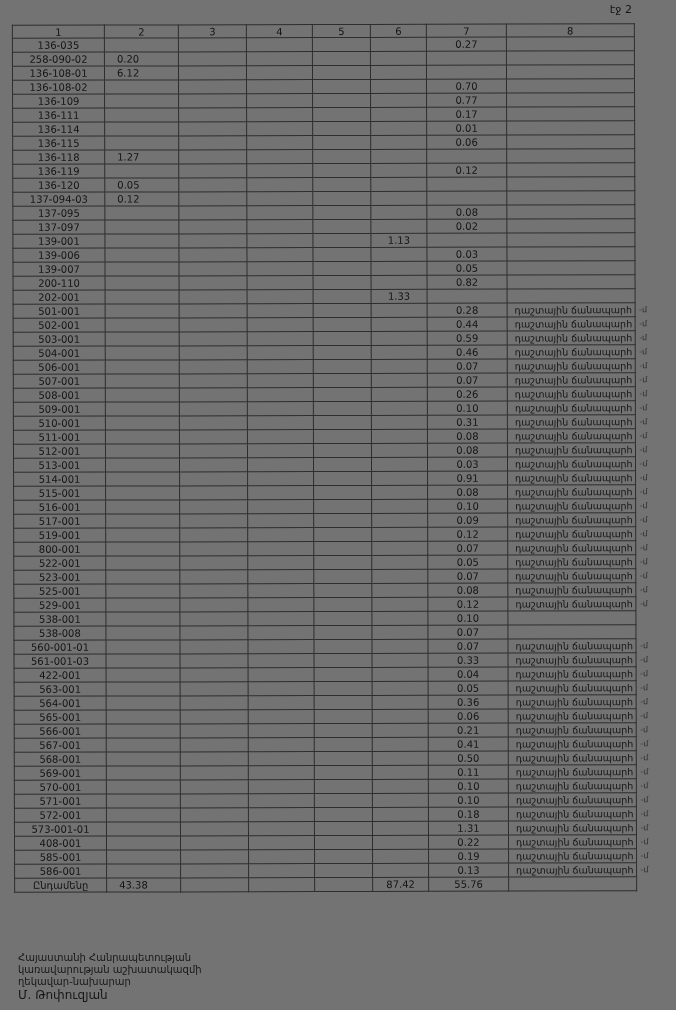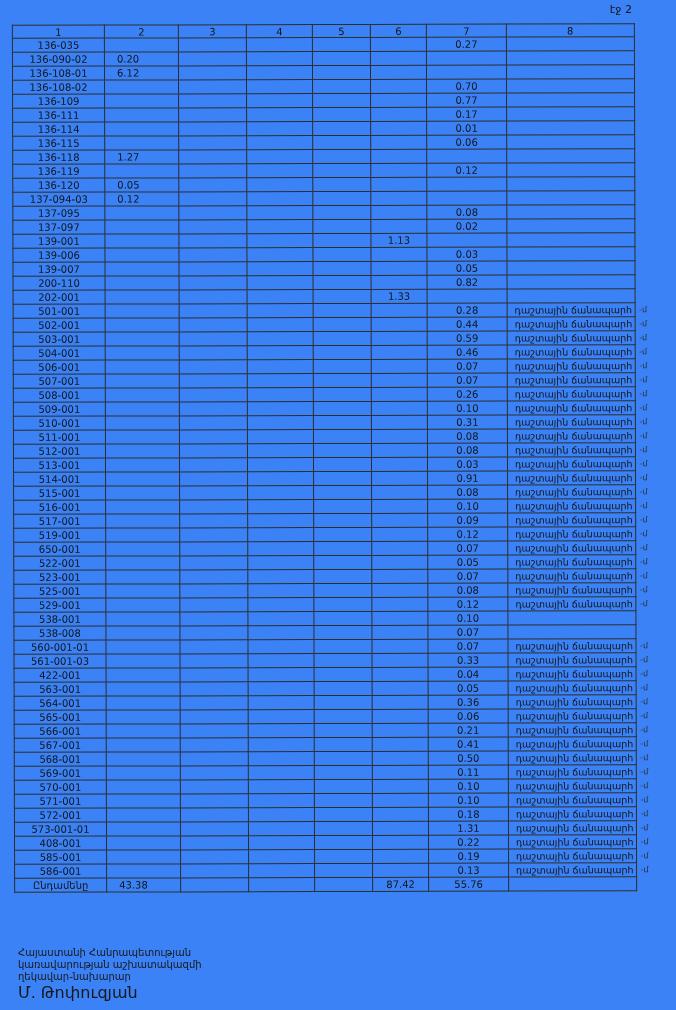--- a/index.html
+++ b/index.html
@@ -1,21 +1,21 @@
 <!DOCTYPE html>
 <html><head>
 <meta charset="utf-8">
 <style>
   html, body { margin: 0; padding: 0; }
   body { background: #d8d8d8; }
   .page {
     position: relative;
     width: 676px;
     height: 1010px;
-    background: #3b82f6;
+    background: #737373;
     font-family: "DejaVu Sans", sans-serif;
     color: #111;
     overflow: hidden;
     box-shadow: 0 0 4px rgba(0,0,0,.3);
   }
   .page-label {
     position: absolute;
     top: 3px;
     right: 44px;
     font-size: 11px;
@@ -57,21 +57,21 @@
     position: absolute;
     left: 18px;
     right: 90px;
     bottom: 8px;
     display: flex;
     justify-content: space-between;
     align-items: flex-start;
     flex-direction: column;
   }
   .footer-left { font-size: 10px; line-height: 12px; color: #181818; }
-  .footer-sign { font-size: 16px; color: #181818; }
+  .footer-sign { font-size: 12px; color: #181818; }
 </style>
 </head>
 <body>
 
 <div class="page">
 
   <div class="page-label">էջ 2</div>
 
   <table class="doc-table">
     <colgroup>
@@ -104,21 +104,21 @@
           <td class="col2"></td>
           <td class="col3"></td>
           <td class="col4"></td>
           <td class="col5"></td>
           <td class="col6"></td>
           <td class="col7">0.27</td>
           <td class="col8"></td>
           <td class="margin-col"></td>
         </tr>
         <tr>
-          <td class="col1">136-090-02</td>
+          <td class="col1">258-090-02</td>
           <td class="col2">0.20</td>
           <td class="col3"></td>
           <td class="col4"></td>
           <td class="col5"></td>
           <td class="col6"></td>
           <td class="col7"></td>
           <td class="col8"></td>
           <td class="margin-col"></td>
         </tr>
         <tr>
@@ -489,21 +489,21 @@
           <td class="col2"></td>
           <td class="col3"></td>
           <td class="col4"></td>
           <td class="col5"></td>
           <td class="col6"></td>
           <td class="col7">0.12</td>
           <td class="col8">դաշտային ճանապարհ</td>
           <td class="margin-col">-մ</td>
         </tr>
         <tr>
-          <td class="col1">650-001</td>
+          <td class="col1">800-001</td>
           <td class="col2"></td>
           <td class="col3"></td>
           <td class="col4"></td>
           <td class="col5"></td>
           <td class="col6"></td>
           <td class="col7">0.07</td>
           <td class="col8">դաշտային ճանապարհ</td>
           <td class="margin-col">-մ</td>
         </tr>
         <tr>

